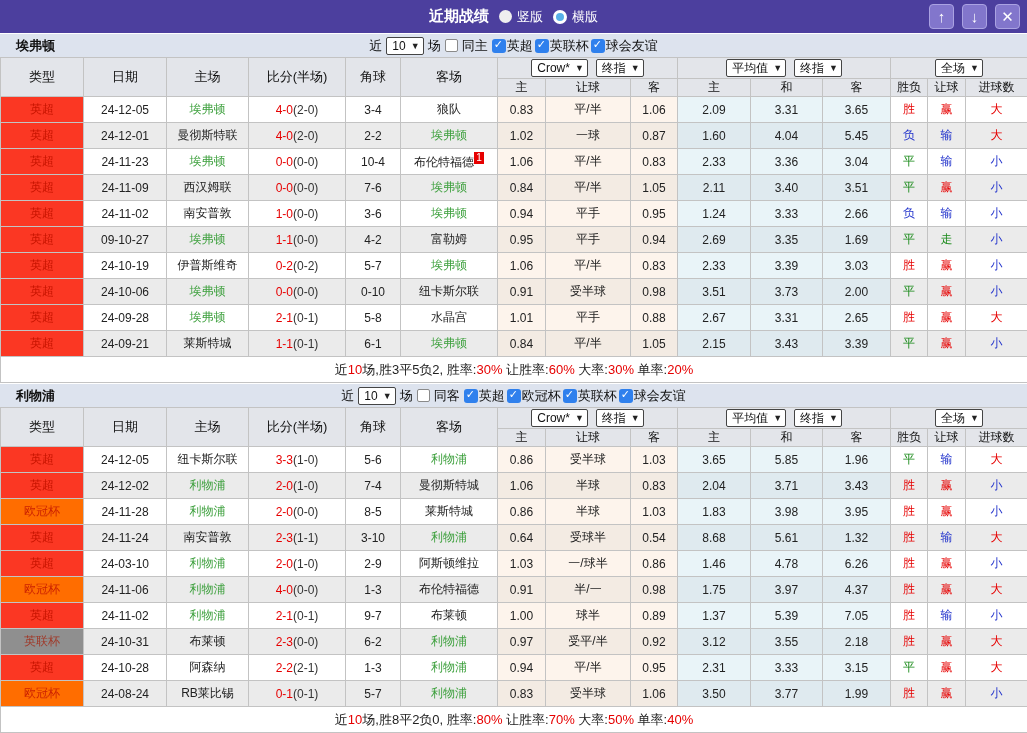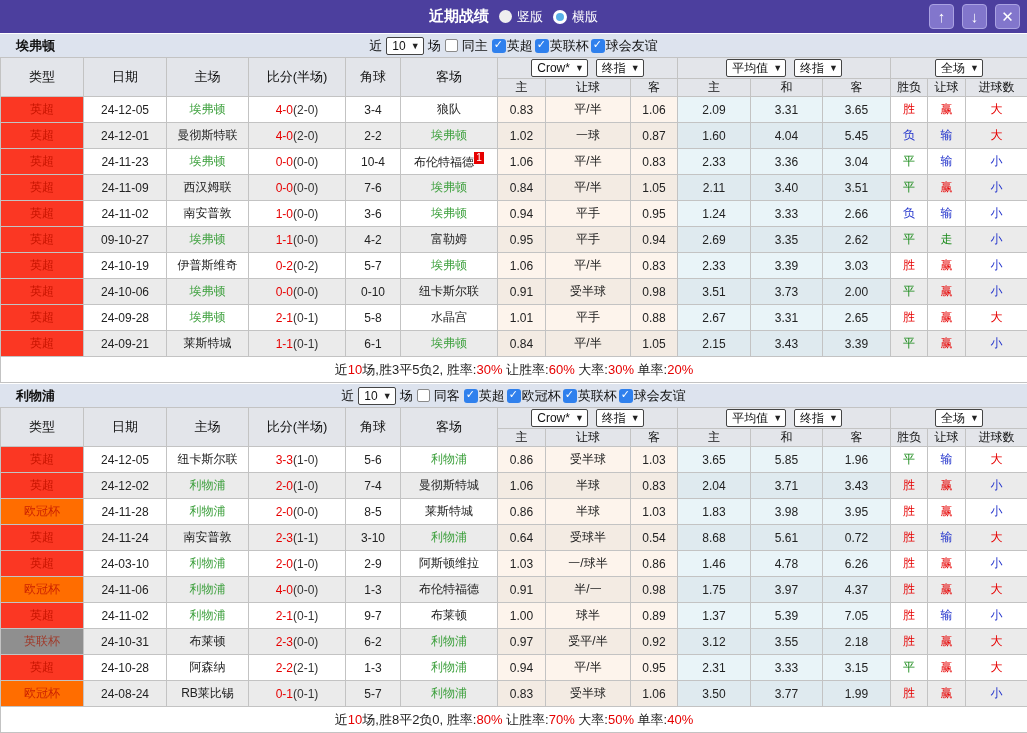--- a/index.html
+++ b/index.html
@@ -274,21 +274,21 @@
         <td class="g-left"><span>09-10-27</span></td>
         <td class="g-left"><span class="focal">埃弗顿</span></td>
         <td class="g-left"><span class="ft">1-1</span><span class="ht">(0-0)</span></td>
         <td class="g-left"><span>4-2</span></td>
         <td class="g-left"><span>富勒姆</span></td>
         <td class="g-asian"><span>0.95</span></td>
         <td class="g-asian"><span>平手</span></td>
         <td class="g-asian"><span>0.94</span></td>
         <td class="g-euro"><span>2.69</span></td>
         <td class="g-euro"><span>3.35</span></td>
-        <td class="g-euro"><span>2.62</span></td>
+        <td class="g-euro"><span>1.69</span></td>
         <td class="g-res"><span style="color: rgb(26, 138, 26);">平</span></td>
         <td class="g-res"><span style="color: rgb(26, 138, 26);">走</span></td>
         <td class="g-res"><span style="color: rgb(34, 51, 204);">小</span></td>
       </tr>
       <tr>
         <td class="g-left type-cell" style="background: rgb(251, 55, 35); color: rgb(200, 20, 0);"><span>英超</span></td>
         <td class="g-left"><span>24-10-19</span></td>
         <td class="g-left"><span>伊普斯维奇</span></td>
         <td class="g-left"><span class="ft">0-2</span><span class="ht">(0-2)</span></td>
         <td class="g-left"><span>5-7</span></td>
@@ -522,21 +522,21 @@
         <td class="g-left"><span>24-11-24</span></td>
         <td class="g-left"><span>南安普敦</span></td>
         <td class="g-left"><span class="ft">2-3</span><span class="ht">(1-1)</span></td>
         <td class="g-left"><span>3-10</span></td>
         <td class="g-left"><span class="focal">利物浦</span></td>
         <td class="g-asian"><span>0.64</span></td>
         <td class="g-asian"><span>受球半</span></td>
         <td class="g-asian"><span>0.54</span></td>
         <td class="g-euro"><span>8.68</span></td>
         <td class="g-euro"><span>5.61</span></td>
-        <td class="g-euro"><span>0.72</span></td>
+        <td class="g-euro"><span>1.32</span></td>
         <td class="g-res"><span style="color: rgb(230, 0, 0);">胜</span></td>
         <td class="g-res"><span style="color: rgb(34, 51, 204);">输</span></td>
         <td class="g-res"><span style="color: rgb(230, 0, 0);">大</span></td>
       </tr>
       <tr>
         <td class="g-left type-cell" style="background: rgb(251, 55, 35); color: rgb(200, 20, 0);"><span>英超</span></td>
         <td class="g-left"><span>24-03-10</span></td>
         <td class="g-left"><span class="focal">利物浦</span></td>
         <td class="g-left"><span class="ft">2-0</span><span class="ht">(1-0)</span></td>
         <td class="g-left"><span>2-9</span></td>

